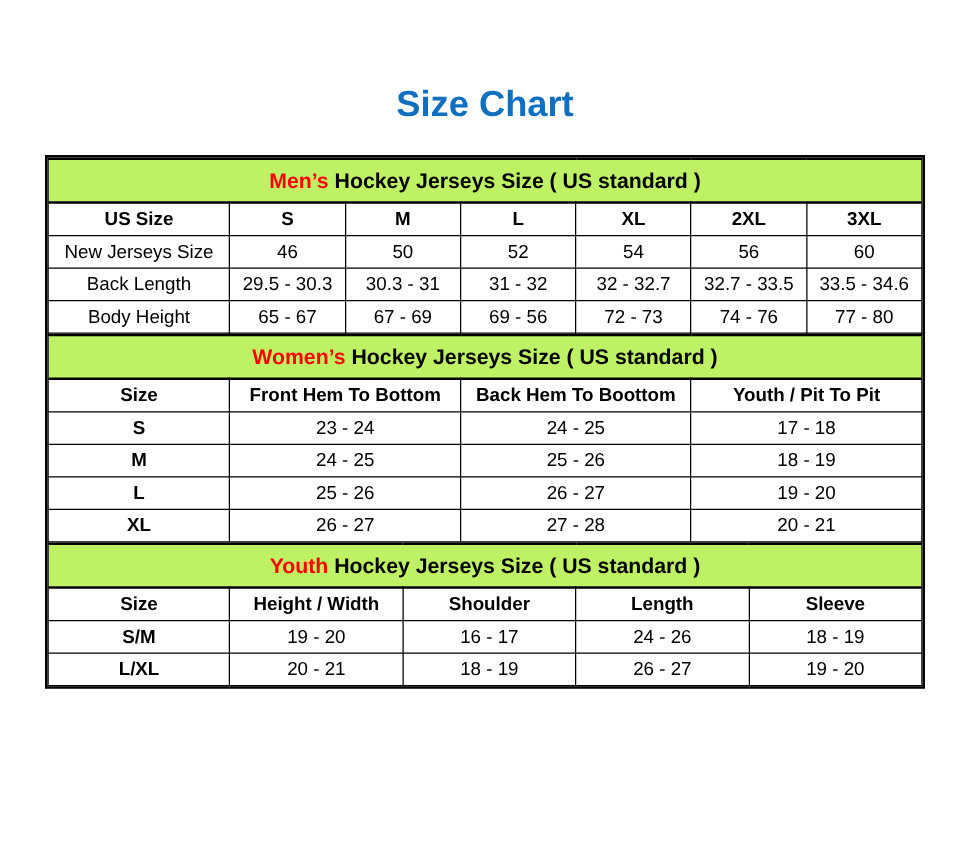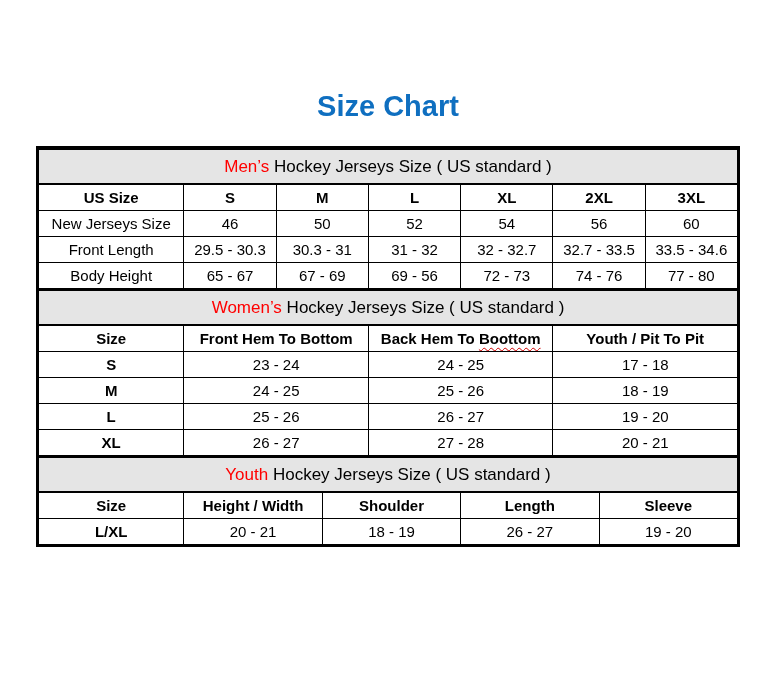--- a/index.html
+++ b/index.html
@@ -2,21 +2,21 @@
 <html><head>
 <meta charset="utf-8">
 <style>
   html, body { margin: 0; padding: 0; background: #ffffff; }
   body {
     width: 776px; height: 692px; overflow: hidden;
     font-family: "Liberation Sans", sans-serif;
     color: #000000;
   }
   .page-title {
-    margin: 0; padding-top: 90px;
+    margin: 0; padding-top: 68px;
     text-align: center;
     font-size: 29px; font-weight: bold;
     color: #0F6FC0;
   }
   .tables-wrap {
     width: 700px; margin: 23px auto 0 auto;
     border: 2.5px solid #000;
   }
   table {
     width: 100%; border-collapse: collapse; table-layout: fixed;
@@ -25,28 +25,27 @@
     border: 1.5px solid #000;
     text-align: center; vertical-align: middle;
     font-size: 15px; height: 25px;
     padding: 0 2px;
     overflow: hidden; white-space: nowrap;
   }
   th { font-weight: bold; }
   td { font-weight: normal; }
   td.rowhead-bold { font-weight: bold; }
   tr.band td {
-    background: #e5e5e5;
+    background: #bef264;
     border-top-width: 2px; border-bottom-width: 2px;
     height: 33px;
-    font-size: 17px; font-weight: normal;
+    font-size: 17px; font-weight: bold;
   }
   tr.band .hl { color: #FF0000; }
   .squiggle {
-    text-decoration: underline;
     text-decoration-style: wavy;
     text-decoration-color: #D00000;
     text-decoration-thickness: 1px;
     text-underline-offset: 3px;
   }
   
   col.c-label { width: 20.8%; }
   .mens-cols col.c-val { width: 13.2%; }
   .womens-cols col.c-val { width: 26.4%; }
   .youth-cols col.c-val { width: 19.8%; }
@@ -84,21 +83,21 @@
       <tr>
         <td>New Jerseys Size</td>
         <td>46</td>
         <td>50</td>
         <td>52</td>
         <td>54</td>
         <td>56</td>
         <td>60</td>
       </tr>
       <tr>
-        <td>Front Length</td>
+        <td>Back Length</td>
         <td>29.5 - 30.3</td>
         <td>30.3 - 31</td>
         <td>31 - 32</td>
         <td>32 - 32.7</td>
         <td>32.7 - 33.5</td>
         <td>33.5 - 34.6</td>
       </tr>
       <tr>
         <td>Body Height</td>
         <td>65 - 67</td>
@@ -168,20 +167,27 @@
         <td colspan="5"><span class="hl">Youth</span><span> Hockey Jerseys Size ( US standard )</span></td>
       </tr>
       <tr>
         <th>Size</th>
         <th>Height / Width</th>
         <th>Shoulder</th>
         <th>Length</th>
         <th>Sleeve</th>
       </tr>
       <tr>
+        <td class="rowhead-bold">S/M</td>
+        <td>19 - 20</td>
+        <td>16 - 17</td>
+        <td>24 - 26</td>
+        <td>18 - 19</td>
+      </tr>
+      <tr>
         <td class="rowhead-bold">L/XL</td>
         <td>20 - 21</td>
         <td>18 - 19</td>
         <td>26 - 27</td>
         <td>19 - 20</td>
       </tr>
     </tbody>
   </table>
 
 </div>

